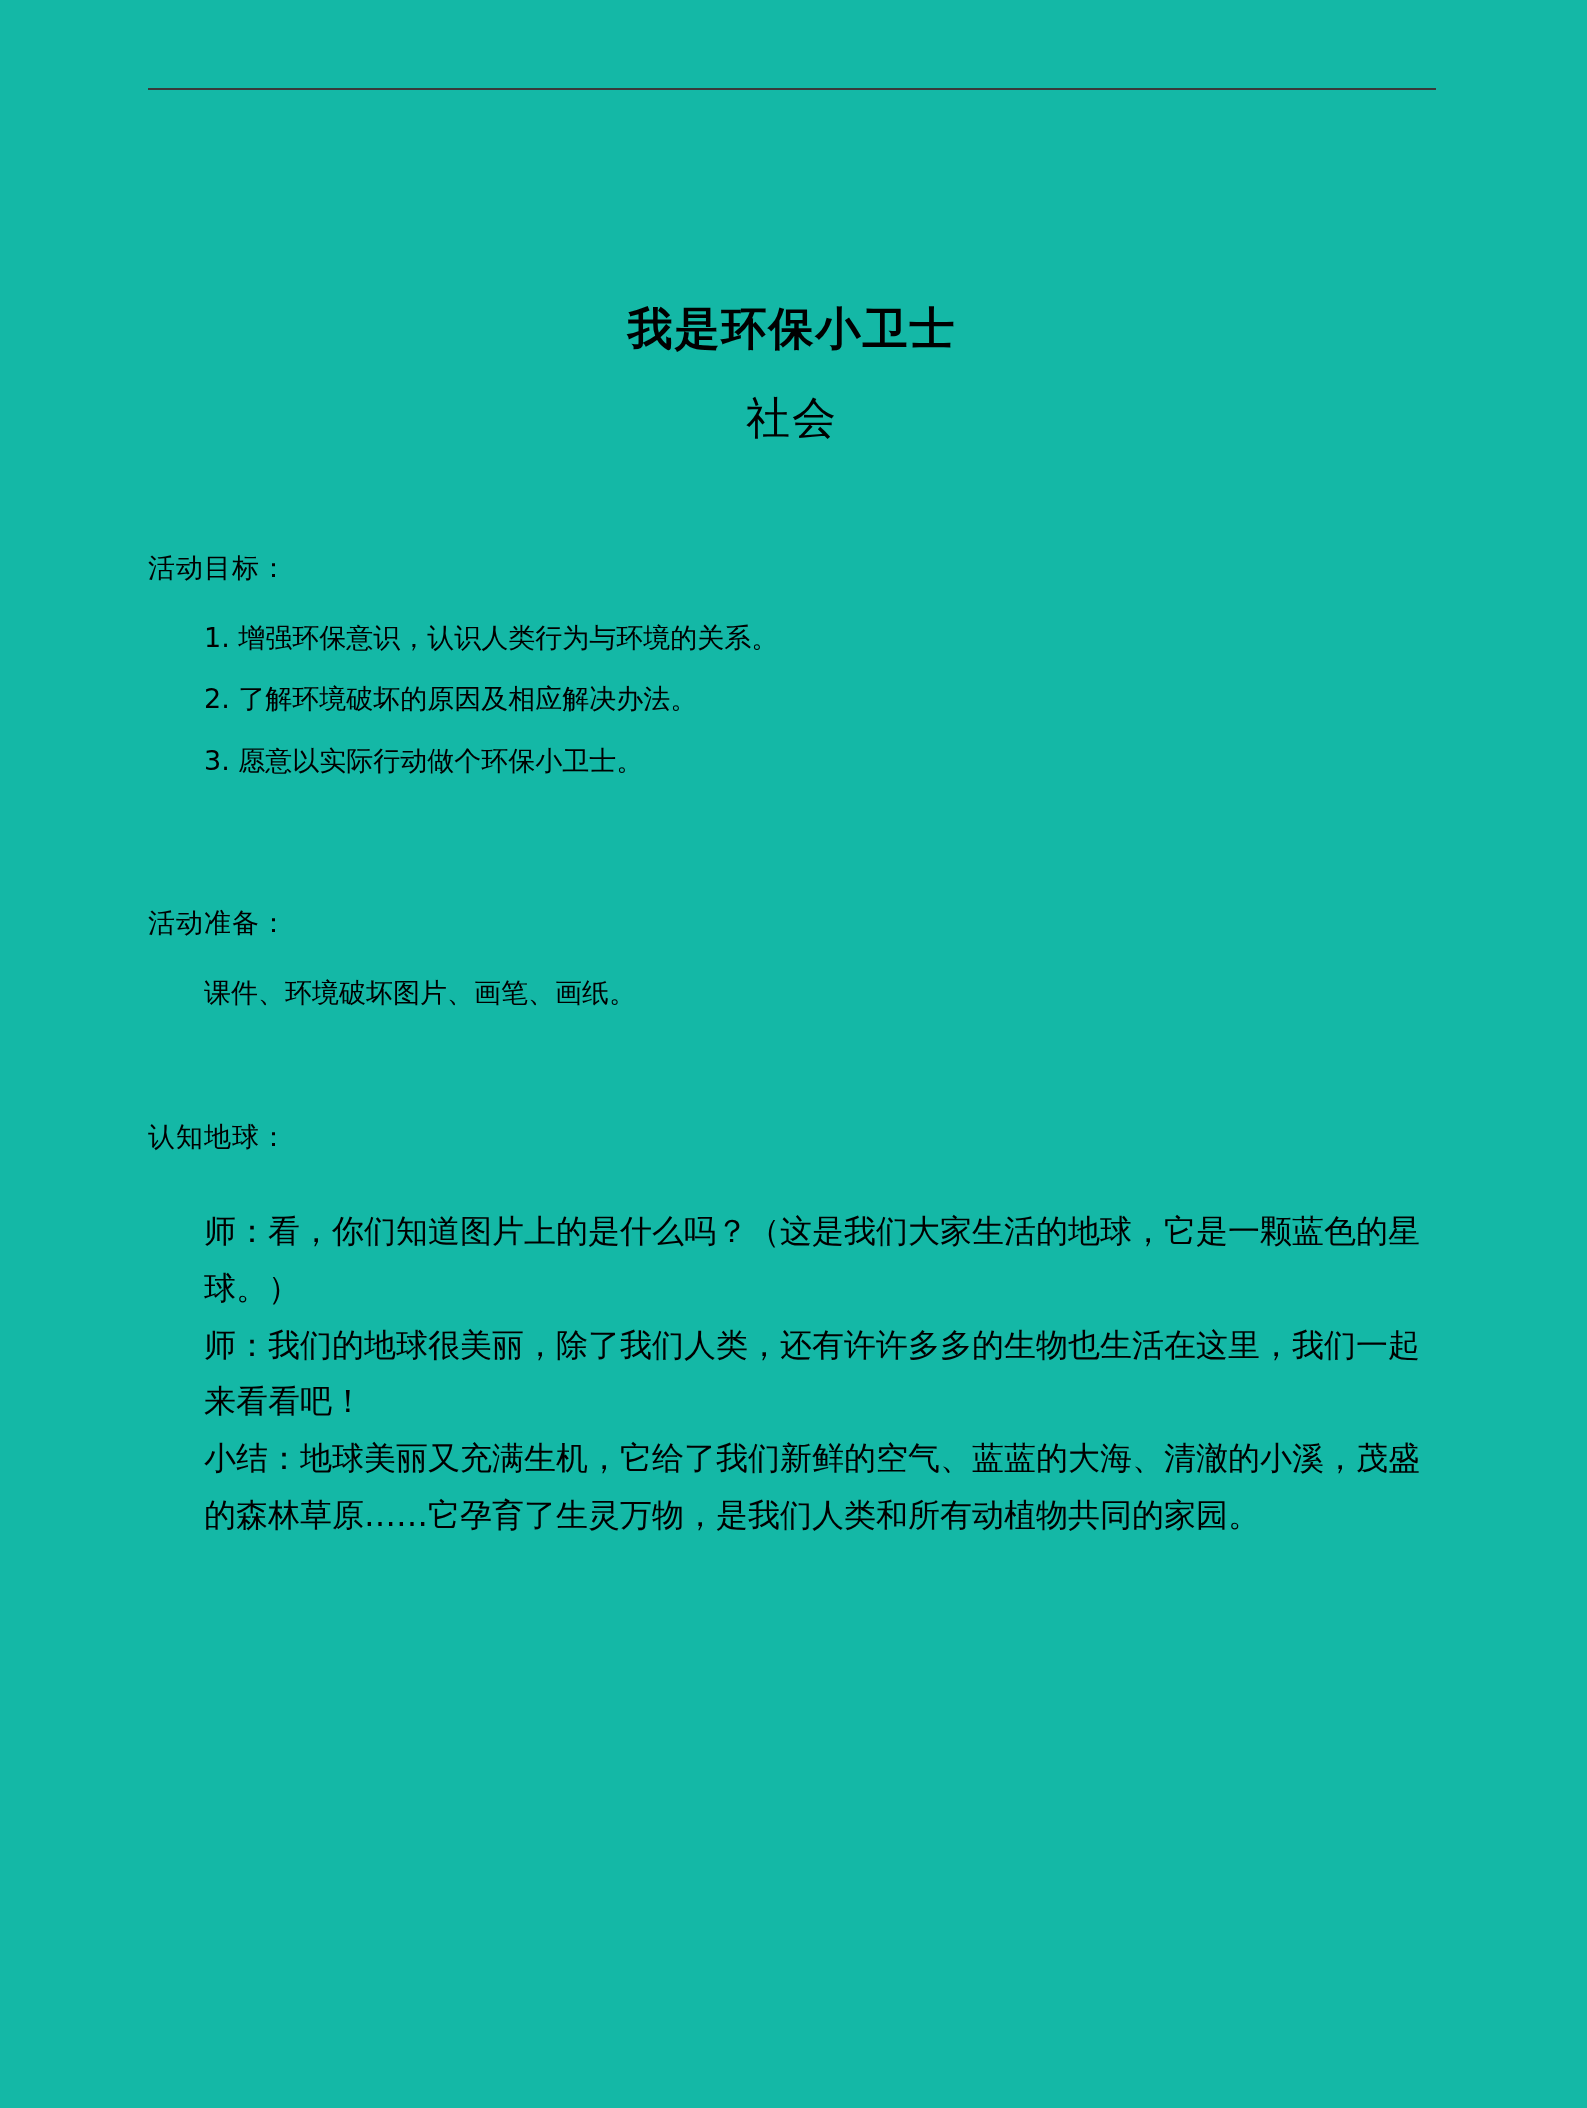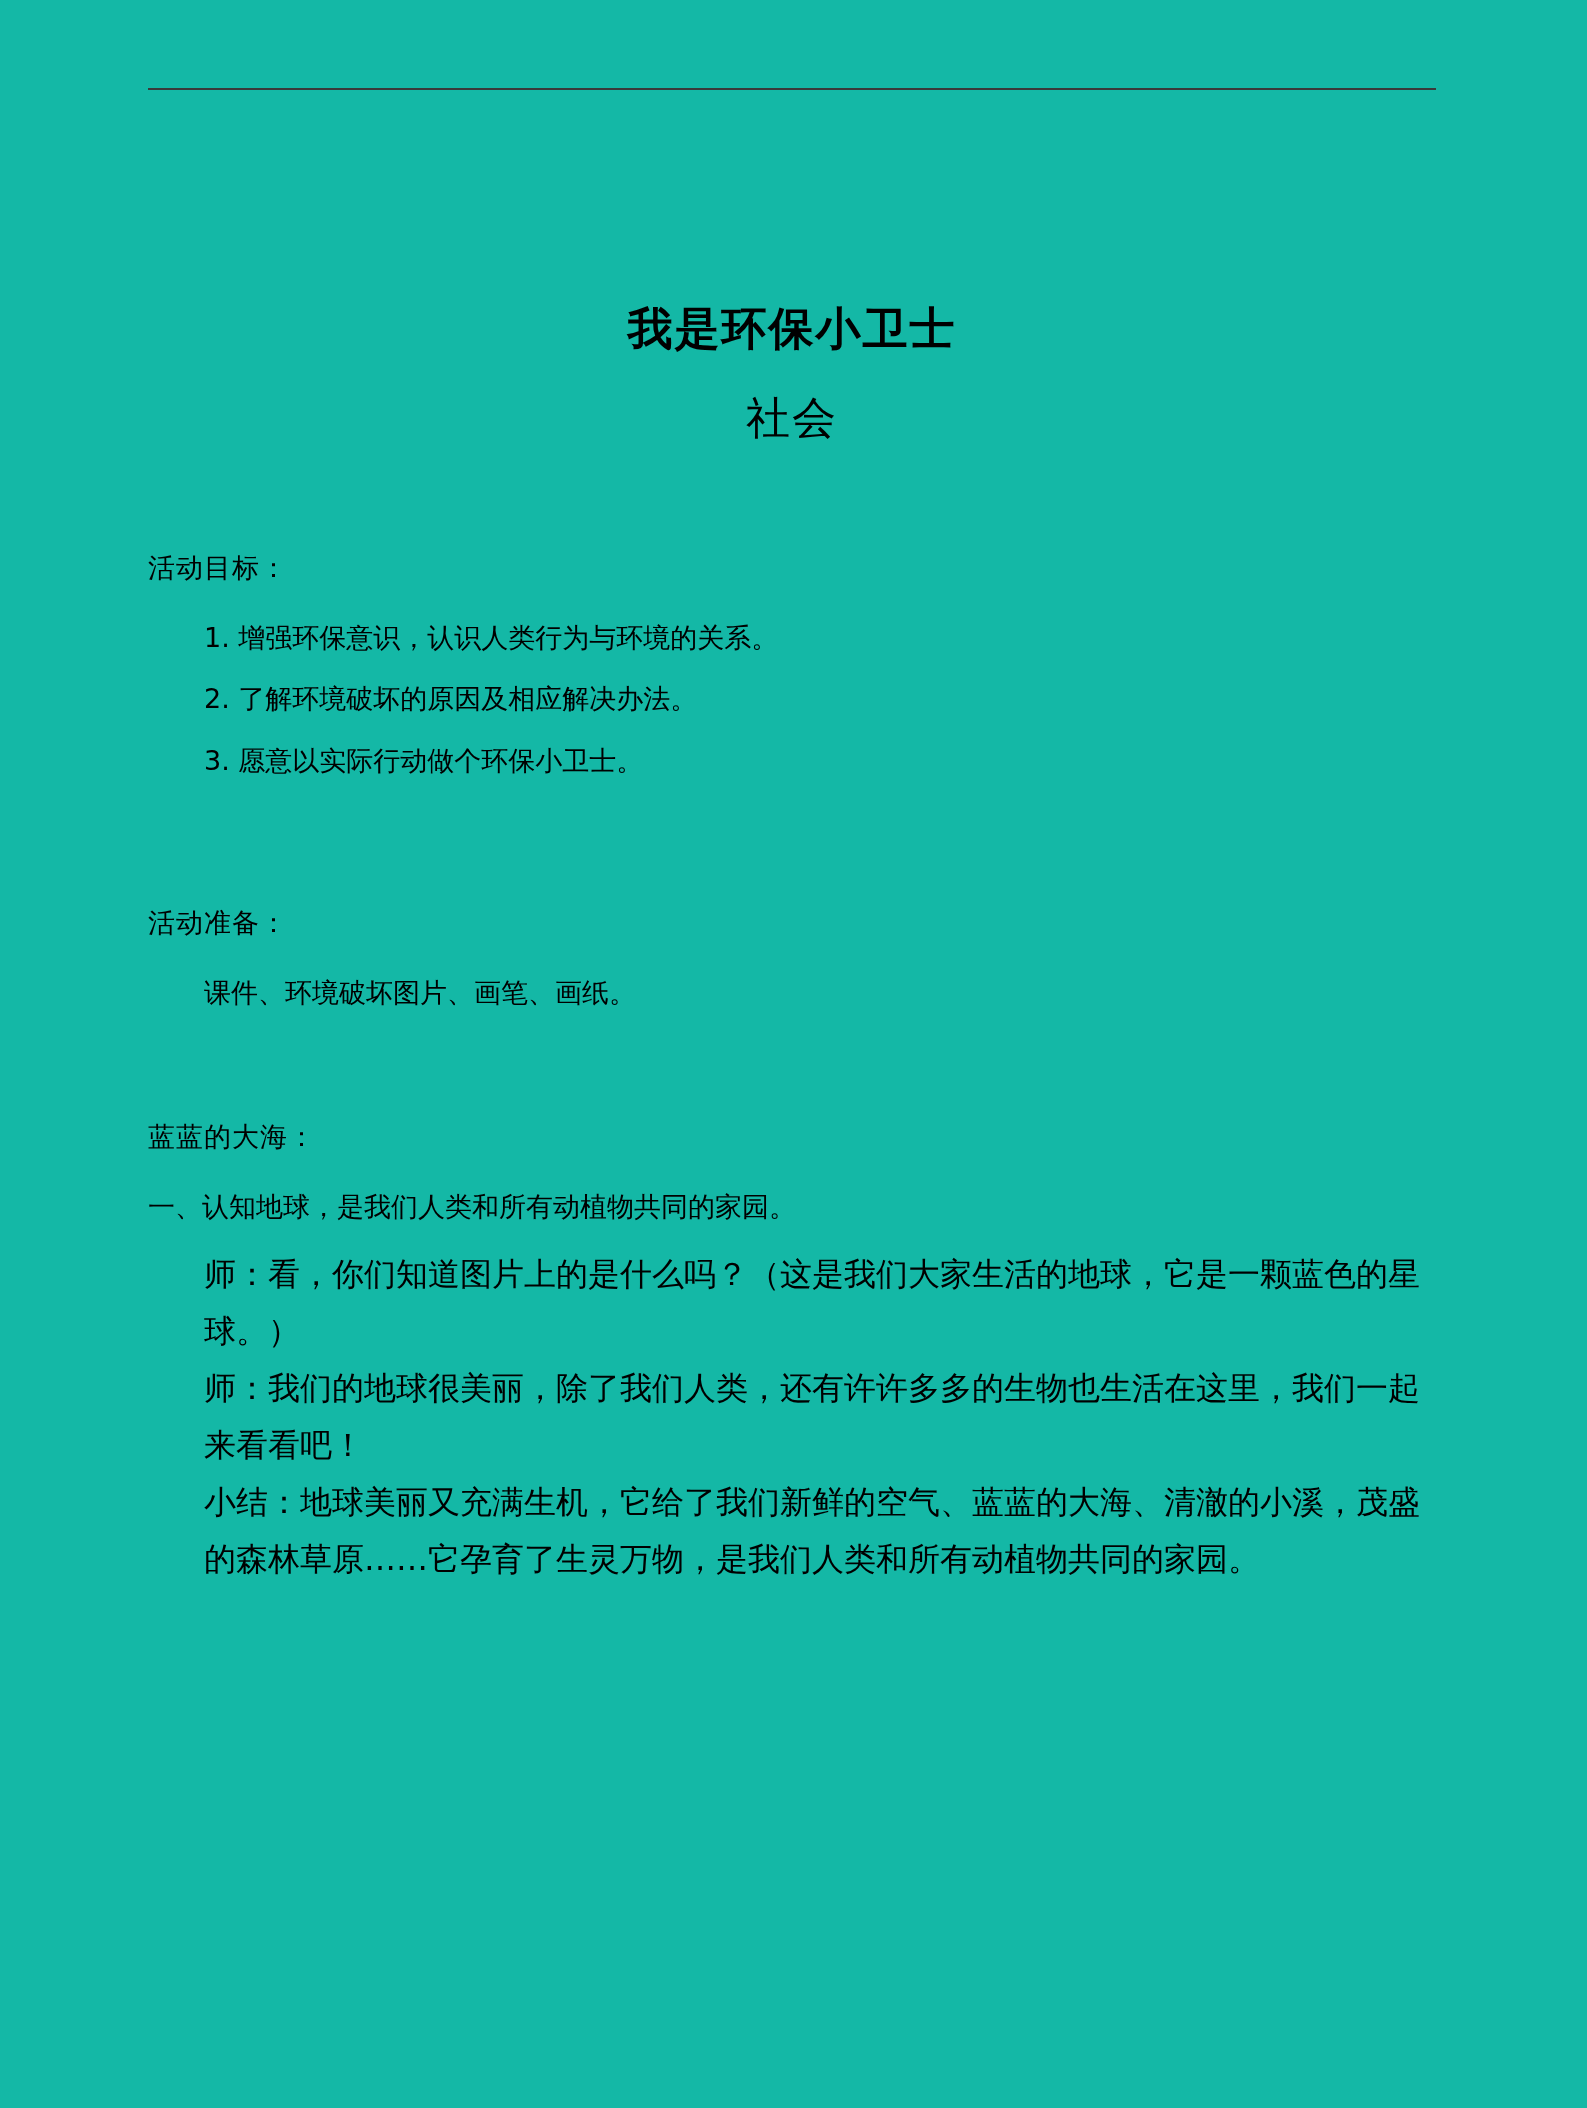--- a/index.html
+++ b/index.html
@@ -115,23 +115,22 @@
 
     <div class="section">
       <p class="section-heading">活动准备：</p>
       <div class="gap-sm"></div>
       <p class="para indent1">课件、环境破坏图片、画笔、画纸。</p>
     </div>
 
     <div class="gap-lg"></div>
 
     <div class="section">
-      <p class="section-heading">蓝蓝的大海：</p>
+      <p class="section-heading">认知地球：</p>
       <div class="gap-sm"></div>
-      <p class="para hang">一、认知地球，是我们人类和所有动植物共同的家园。</p>
       <div class="gap-xs"></div>
       <div class="flow">
         <p class="indent1">师：看，你们知道图片上的是什么吗？（这是我们大家生活的地球，它是一颗蓝色的星球。）</p>
         <p class="indent1">师：我们的地球很美丽，除了我们人类，还有许许多多的生物也生活在这里，我们一起来看看吧！</p>
         <p class="indent1">小结：地球美丽又充满生机，它给了我们新鲜的空气、蓝蓝的大海、清澈的小溪，茂盛的森林草原……它孕育了生灵万物，是我们人类和所有动植物共同的家园。</p>
       </div>
     </div>
 
   </div>
 </div>

